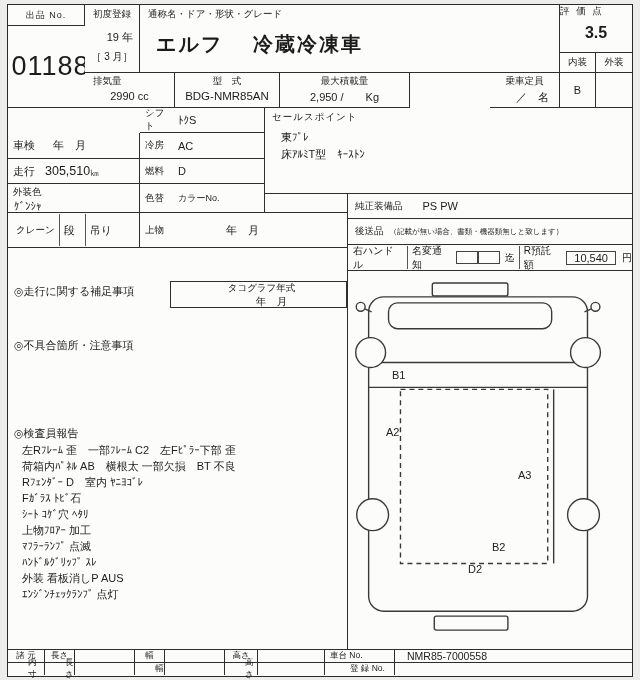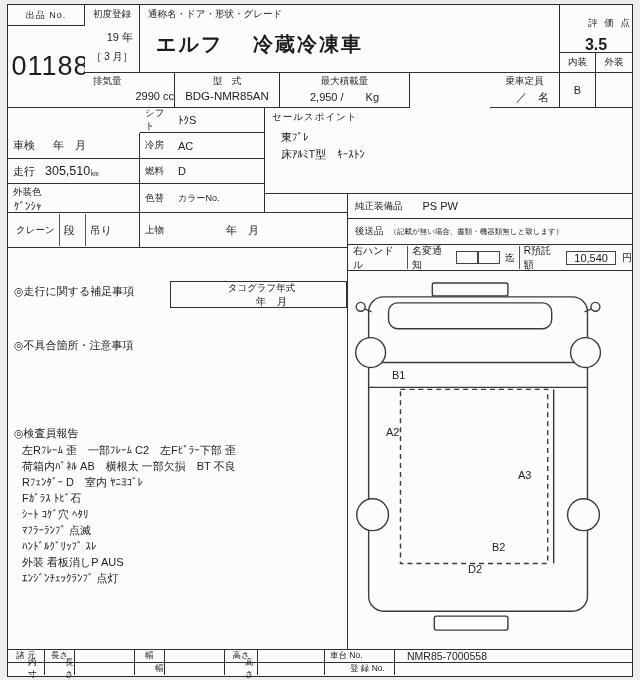--- a/index.html
+++ b/index.html
@@ -43,32 +43,32 @@
     <div style="font-size:11px;text-align:right;padding-right:6px;margin-top:9px">19 年</div>
     <div style="font-size:10px;text-align:center;margin-top:5px">［ 3 月］</div>
   </div>
 
   <div class="cell" style="left:132px;top:0;width:420px;height:68px">
     <div class="lb2" style="padding:3px 0 0 8px">通称名・ドア・形状・グレード</div>
     <div style="font-size:20px;font-weight:bold;padding:10px 0 0 16px;letter-spacing:2px">エルフ　 冷蔵冷凍車</div>
   </div>
 
   <div class="cell nr" style="left:552px;top:0;width:72px;height:48px">
-    <div class="lb2" style="text-align:right;margin-top:12px;letter-spacing:2px">評 価 点</div>
+    <div class="lb2" style="text-align:left;margin-top:0;letter-spacing:2px">評 価 点</div>
     <div style="font-size:16px;font-weight:bold;text-align:center;margin-top:6px">3.5</div>
   </div>
 
   <div class="cell ct lb2" style="left:552px;top:48px;width:36px;height:20px">内装</div>
   <div class="cell ct lb2 nr" style="left:588px;top:48px;width:36px;height:20px">外装</div>
   <div class="cell ct md" style="left:552px;top:68px;width:36px;height:35px">B</div>
   <div class="cell ct md nr" style="left:588px;top:68px;width:36px;height:35px"></div>
 
   <div class="cell" style="left:77px;top:68px;width:90px;height:35px">
     <div class="lb2" style="padding:2px 0 0 8px">排気量</div>
-    <div class="md" style="text-align:right;margin-top:2px">2990 cc</div>
+    <div class="md" style="text-align:center;margin-top:2px">2990 cc</div>
   </div>
   <div class="cell" style="left:167px;top:68px;width:105px;height:35px">
     <div class="lb2" style="text-align:center;padding-top:2px">型　式</div>
     <div style="font-size:11.5px;text-align:center;margin-top:2px">BDG-NMR85AN</div>
   </div>
   <div class="cell" style="left:272px;top:68px;width:130px;height:35px">
     <div class="lb2" style="text-align:center;padding-top:2px">最大積載量</div>
     <div class="md" style="text-align:center;margin-top:2px">2,950 /　　Kg</div>
   </div>
   <div class="cell" style="left:482px;top:68px;width:70px;height:35px">
@@ -154,20 +154,21 @@
       <span style="font-size:10.5px;margin-left:26px">年　月</span>
     </div>
     <div class="md" style="position:absolute;left:6px;top:90px">◎不具合箇所・注意事項</div>
     <div class="md" style="position:absolute;left:6px;top:178px">◎検査員報告</div>
     <div style="position:absolute;left:14px;top:194px;width:320px;font-size:11px;line-height:16px">
       <div class="pre">左Rﾌﾚｰﾑ 歪　一部ﾌﾚｰﾑ C2　左Fﾋﾟﾗｰ下部 歪</div>
       <div class="pre">荷箱内ﾊﾟﾈﾙ AB　横根太 一部欠損　BT 不良</div>
       <div class="pre">Rﾌｪﾝﾀﾞｰ D　室内 ﾔﾆﾖｺﾞﾚ</div>
       <div class="pre">Fｶﾞﾗｽ ﾄﾋﾞ石</div>
       <div class="pre">ｼｰﾄ ｺｹﾞ穴 ﾍﾀﾘ</div>
+      <div class="pre">上物ﾌﾛｱｰ 加工</div>
       <div class="pre">ﾏﾌﾗｰﾗﾝﾌﾟ 点滅</div>
       <div class="pre">ﾊﾝﾄﾞﾙｸﾞﾘｯﾌﾟ ｽﾚ</div>
       <div class="pre">外装 看板消しP AUS</div>
       <div class="pre">ｴﾝｼﾞﾝﾁｪｯｸﾗﾝﾌﾟ 点灯</div>
     </div>
   </div>
 
   <div class="cell nr" style="left:340px;top:266px;width:284px;height:379px">
     <svg viewBox="0 0 284 379" width="284" height="377" fill="none" stroke="#3a3a3a" stroke-width="1.4">
       <rect x="84" y="12" width="76" height="13" rx="2"></rect>

